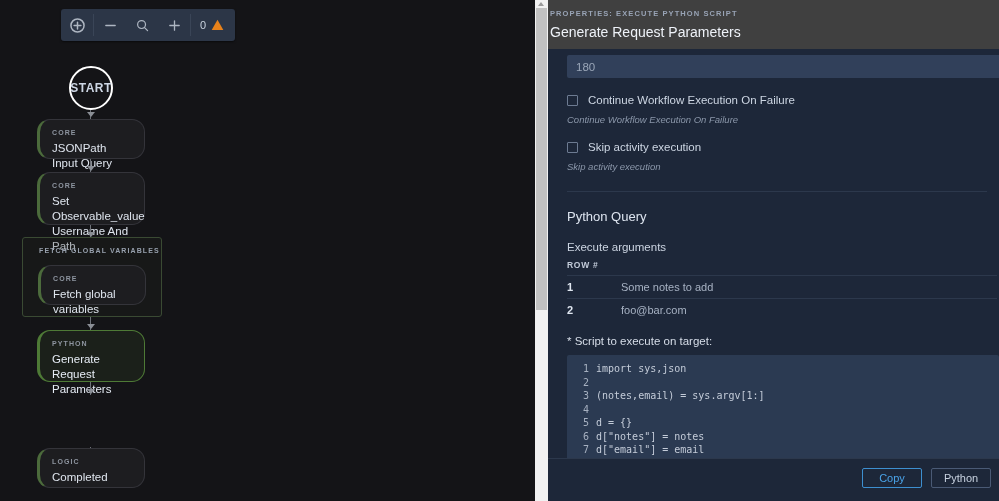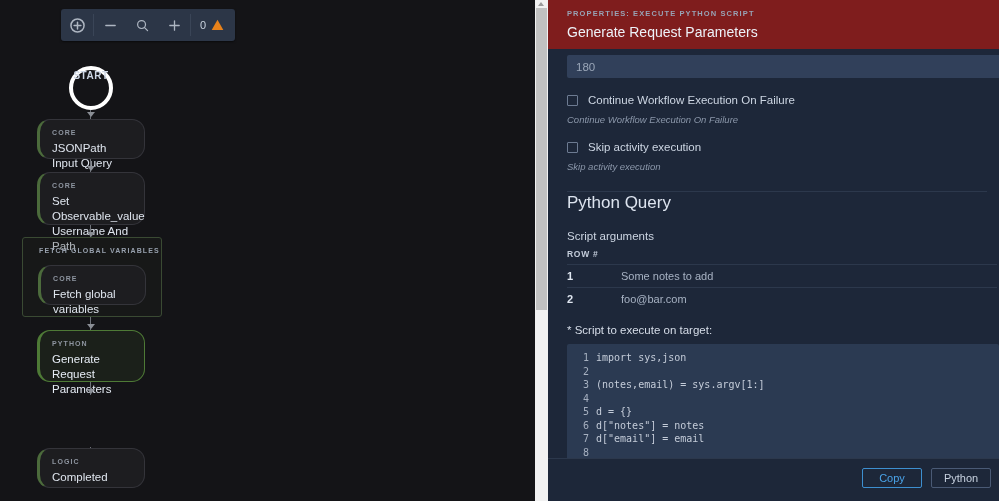--- a/index.html
+++ b/index.html
@@ -54,23 +54,23 @@
     position:absolute;border:1px solid #3a4a33;border-radius:3px;
     background:rgba(30,34,26,0.25);box-sizing:border-box;
   }
   .group-box .grouplabel{
     font-size:7px;letter-spacing:1.1px;color:#97a0ad;font-weight:bold;
     padding:9px 0 0 16px;text-transform:uppercase;
   }
 
   .startnode{
     position:absolute;width:44px;height:44px;border-radius:50%;
-    border:4px solid #ffffff;box-sizing:border-box;
-    display:flex;align-items:flex-start;justify-content:center;
-    color:#cdd6e4;font-size:10px;font-weight:bold;letter-spacing:.5px;
+    border:2px solid #ffffff;box-sizing:border-box;
+    display:flex;align-items:center;justify-content:center;
+    color:#cdd6e4;font-size:12px;font-weight:bold;letter-spacing:.5px;
     background:#141417;
   }
 
   .conn{position:absolute;width:1px;background:#6f737a;}
   .arrow{
     position:absolute;width:0;height:0;
     border-left:4px solid transparent;border-right:4px solid transparent;
     border-top:5px solid #8a8e95;
   }
 
@@ -86,21 +86,21 @@
     border-left:3px solid transparent;border-right:3px solid transparent;
     border-bottom:4px solid #9a9a9a;
   }
 
   
   #panel{
     position:absolute;left:548px;top:0;width:451px;height:501px;
     background:#1d2739;overflow:hidden;
   }
   #panel-header{
-    background:#7f1d1d;padding:9px 0 9px 19px;
+    background:#404040;padding:9px 0 9px 2px;
   }
   #panel-header .eyebrow{
     font-size:7.5px;letter-spacing:1.1px;font-weight:bold;color:#98a3b5;text-transform:uppercase;
   }
   #panel-header .ptitle{
     font-size:14px;color:#eef2f8;margin-top:6px;
   }
   .field-row{padding:6px 0 0 19px;text-align:center;}
   .textinput{
     height:23px;background:#31405a;border:none;border-radius:2px;
@@ -112,21 +112,21 @@
   .chk-row{display:flex;align-items:center;margin-top:16px;}
   .chk{
     width:11px;height:11px;border:1px solid #6d7b92;border-radius:1px;background:transparent;
     box-sizing:border-box;
   }
   .chk-label{font-size:11.5px;color:#cdd6e3;margin-left:10px;}
   .chk-help{font-size:9.5px;color:#8b97aa;font-style:italic;margin-top:8px;}
 
   .hr{height:1px;background:#2c384c;margin:19px 0 0 0;}
 
-  .section-title{font-size:17px;color:#dde4ef;margin-top:1px;}
+  .section-title{font-size:13px;color:#dde4ef;margin-top:17px;}
   .sub-title{font-size:11.5px;color:#ccd5e2;margin-top:17px;}
 
   table.args{border-collapse:collapse;width:430px;margin-top:7px;}
   table.args th{
     text-align:left;font-size:8.5px;letter-spacing:.7px;font-weight:bold;
     color:#c3ccda;padding:0 0 5px 0;text-transform:uppercase;
   }
   table.args td{
     font-size:11px;color:#a7b2c3;padding:5px 0;
     border-top:1px solid #2c384c;
@@ -275,21 +275,21 @@
       <div class="chk-row">
         <div class="chk"></div>
         <div class="chk-label">Skip activity execution</div>
       </div>
       <div class="chk-help">Skip activity execution</div>
 
       <div class="hr"></div>
 
       <div class="section-title">Python Query</div>
 
-      <div class="sub-title">Script arguments</div>
+      <div class="sub-title">Execute arguments</div>
 
       <table class="args">
         <thead>
           <tr>
             <th colspan="2">ROW #</th>
           </tr>
         </thead>
         <tbody>
           <tr>
             <td class="rownum">1</td>

